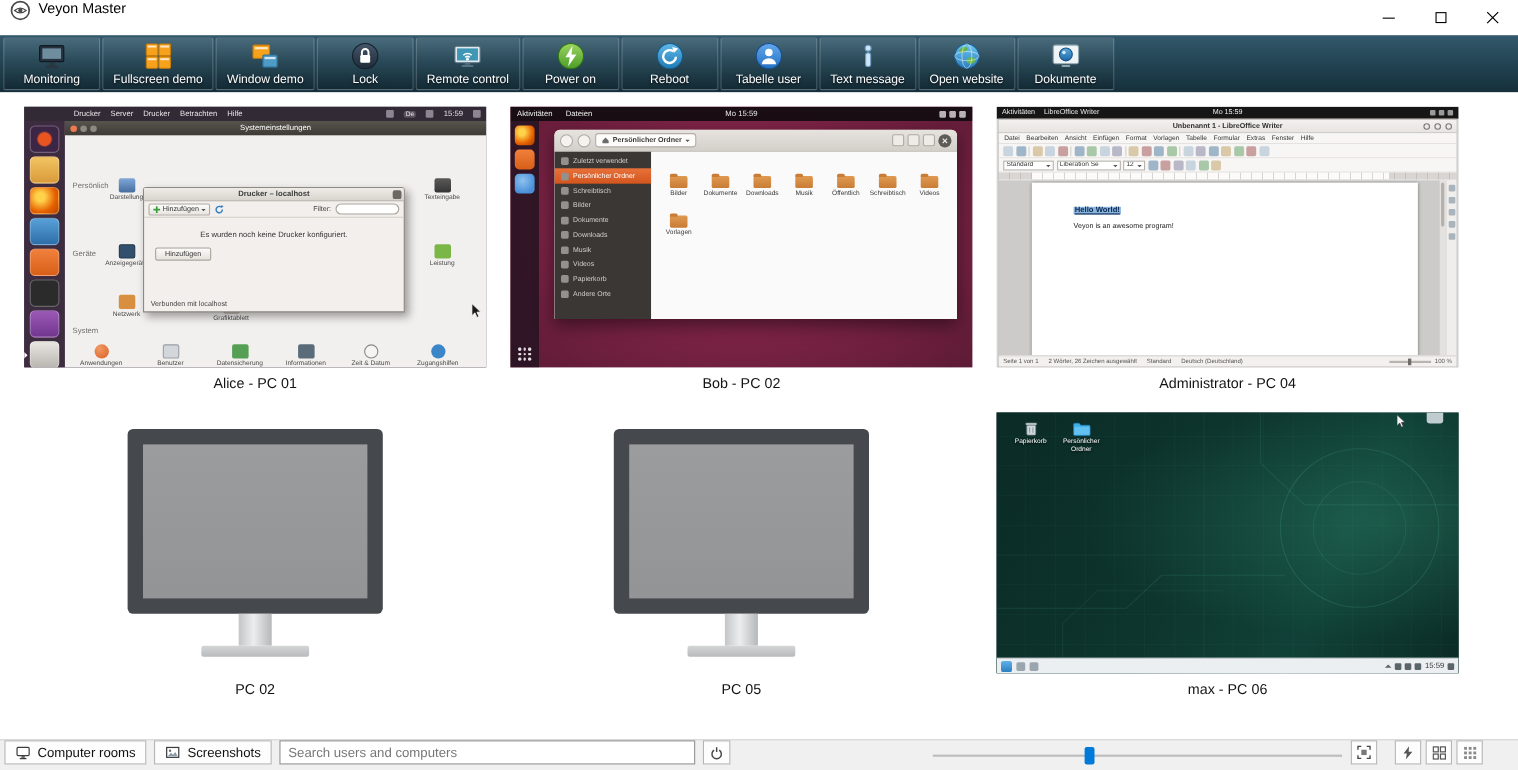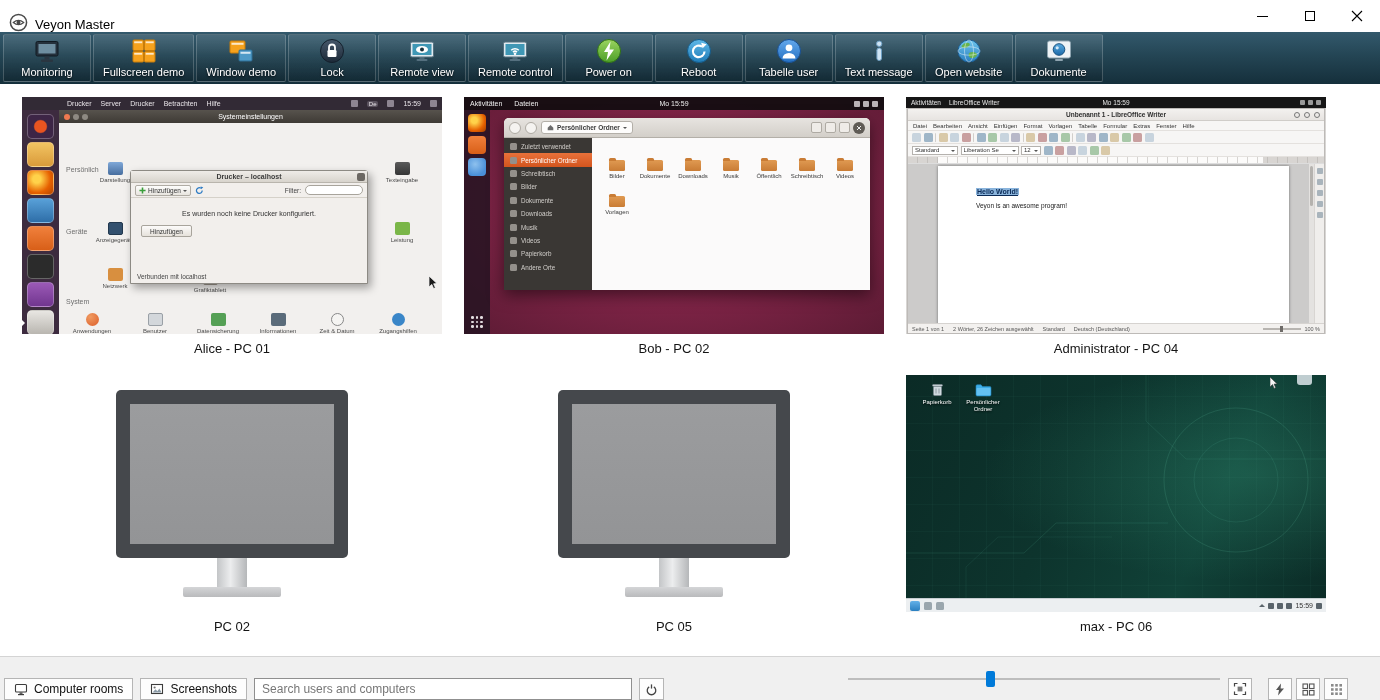--- a/index.html
+++ b/index.html
@@ -1,20 +1,20 @@
 <!DOCTYPE html>
 <html><head>
 <meta charset="utf-8">
 <style>
   * { box-sizing:border-box; margin:0; padding:0; }
   html,body { width:1380px; height:700px; }
   body { font-family:"Liberation Sans","DejaVu Sans",sans-serif; background:#fff; position:relative; overflow:hidden; }
 
   
-  .titlebar { height:32px; display:flex; align-items:flex-end; padding-left:9px; background:#fff; }
+  .titlebar { height:32px; display:flex; align-items:flex-start; padding-left:9px; background:#fff; }
   .veyon-logo { width:19px; height:19px; margin-right:7px; }
   .titlebar-title { font-size:13px; color:#000; }
   .win-controls { margin-left:auto; display:flex; height:100%; }
   .win-btn { width:47px; height:100%; display:flex; align-items:center; justify-content:center; }
   .min-glyph { width:11px; height:1px; background:#000; }
   .max-glyph { width:10px; height:10px; border:1px solid #000; }
 
   
   .toolbar { height:52px; background:linear-gradient(180deg,#33596c 0%,#234453 48%,#152f3b 100%);
              display:flex; align-items:stretch; padding:2px 3px; }
@@ -209,22 +209,22 @@
   .max-panel { position:absolute; left:0; right:0; bottom:0; height:14px; background:#eceff1; border-top:1px solid #c6cdd1;
                display:flex; align-items:center; padding:0 4px; gap:4px; font-size:7px; color:#333; }
   .max-k { width:10px; height:10px; border-radius:2px; background:linear-gradient(#62b0e8,#2a7fc0); }
   .max-pic { width:8px; height:8px; background:#9aa6ad; border-radius:1.5px; }
   .max-tray { margin-left:auto; display:flex; align-items:center; gap:3px; }
   .max-ti { width:6px; height:6px; background:#5a6阶4; background:#5a646b; border-radius:1px; }
   .max-caret { border:3px solid transparent; border-bottom-color:#5a646b; margin-bottom:3px; }
   .max-cursor { position:absolute; top:2px; right:48px; }
 
   
-  .bottombar { position:absolute; left:0; right:0; bottom:0; height:44px; background:#f0f0f0; border-top:1px solid #d4d4d4;
-               display:flex; align-items:flex-end; padding:0 4px; gap:7px; }
+  .bottombar { position:absolute; left:0; right:0; bottom:0; height:28px; background:#f0f0f0; border-top:1px solid #d4d4d4;
+               display:flex; align-items:flex-start; padding:0 4px; gap:7px; }
   .bb-btn { height:22px; display:flex; align-items:center; gap:6px; padding:0 9px; background:#fdfdfd;
             border:1px solid #b5b5b5; font-size:12px; color:#111; }
   .bb-search { width:378px; height:22px; border:1px solid #8f8f8f; background:#fff; padding:0 7px; font-size:12px;
                font-family:inherit; color:#222; }
   .bb-search::placeholder { color:#777; }
   .bb-power { width:25px; height:22px; display:flex; align-items:center; justify-content:center; background:#fdfdfd; border:1px solid #b5b5b5; }
   .bb-slider { position:absolute; left:848px; width:372px; top:50%; height:18px; transform:translateY(-50%); }
   .bb-track { position:absolute; left:0; right:0; top:8px; height:2px; background:#bdbdbd; }
   .bb-handle { position:absolute; left:138px; top:1px; width:9px; height:16px; background:#007ad9; border-radius:2px; }
   .bb-right { position:absolute; right:32px; display:flex; gap:4px; align-items:center; }
@@ -308,33 +308,20 @@
             </linearGradient>
           </defs>
         <circle cx="14" cy="14" r="11.5" fill="url(#gLock)" stroke="#13202c"></circle>
         <path d="M11 13.5 v-3 a3 3 0 0 1 6 0 v3" fill="none" stroke="#fff" stroke-width="1.8"></path>
         <rect x="9.5" y="13" width="9" height="7" rx="1.2" fill="#fff"></rect>
       </svg>
     </span>
     <span>Lock</span>
   </div>
 
-  <div class="tb-btn">
-    <span class="ic">
-      <svg width="28" height="28" viewBox="0 0 28 28">
-        <rect x="2.5" y="5" width="23" height="15" rx="1.5" fill="#dfe9ef" stroke="#55707f"></rect>
-        <rect x="4.5" y="7" width="19" height="11" fill="#3f97b5"></rect>
-        <ellipse cx="14" cy="12.5" rx="6" ry="3.6" fill="#fff"></ellipse>
-        <circle cx="14" cy="12.5" r="2" fill="#16303c"></circle>
-        <rect x="11.5" y="20" width="5" height="1.8" fill="#55707f"></rect>
-        <rect x="8.5" y="22" width="11" height="2" rx="1" fill="#55707f"></rect>
-      </svg>
-    </span>
-    <span>Remote view</span>
-  </div>
 
   <div class="tb-btn">
     <span class="ic">
       <svg width="28" height="28" viewBox="0 0 28 28">
         <rect x="2.5" y="5" width="23" height="15" rx="1.5" fill="#dfe9ef" stroke="#55707f"></rect>
         <rect x="4.5" y="7" width="19" height="11" fill="#3f97b5"></rect>
         <path d="M10.2 13.2 a5.4 5.4 0 0 1 7.6 0" stroke="#fff" stroke-width="1.5" fill="none"></path>
         <path d="M12 15.1 a2.9 2.9 0 0 1 4 0" stroke="#fff" stroke-width="1.5" fill="none"></path>
         <circle cx="14" cy="16.8" r="1.3" fill="#fff"></circle>
         <rect x="11.5" y="20" width="5" height="1.8" fill="#55707f"></rect>

